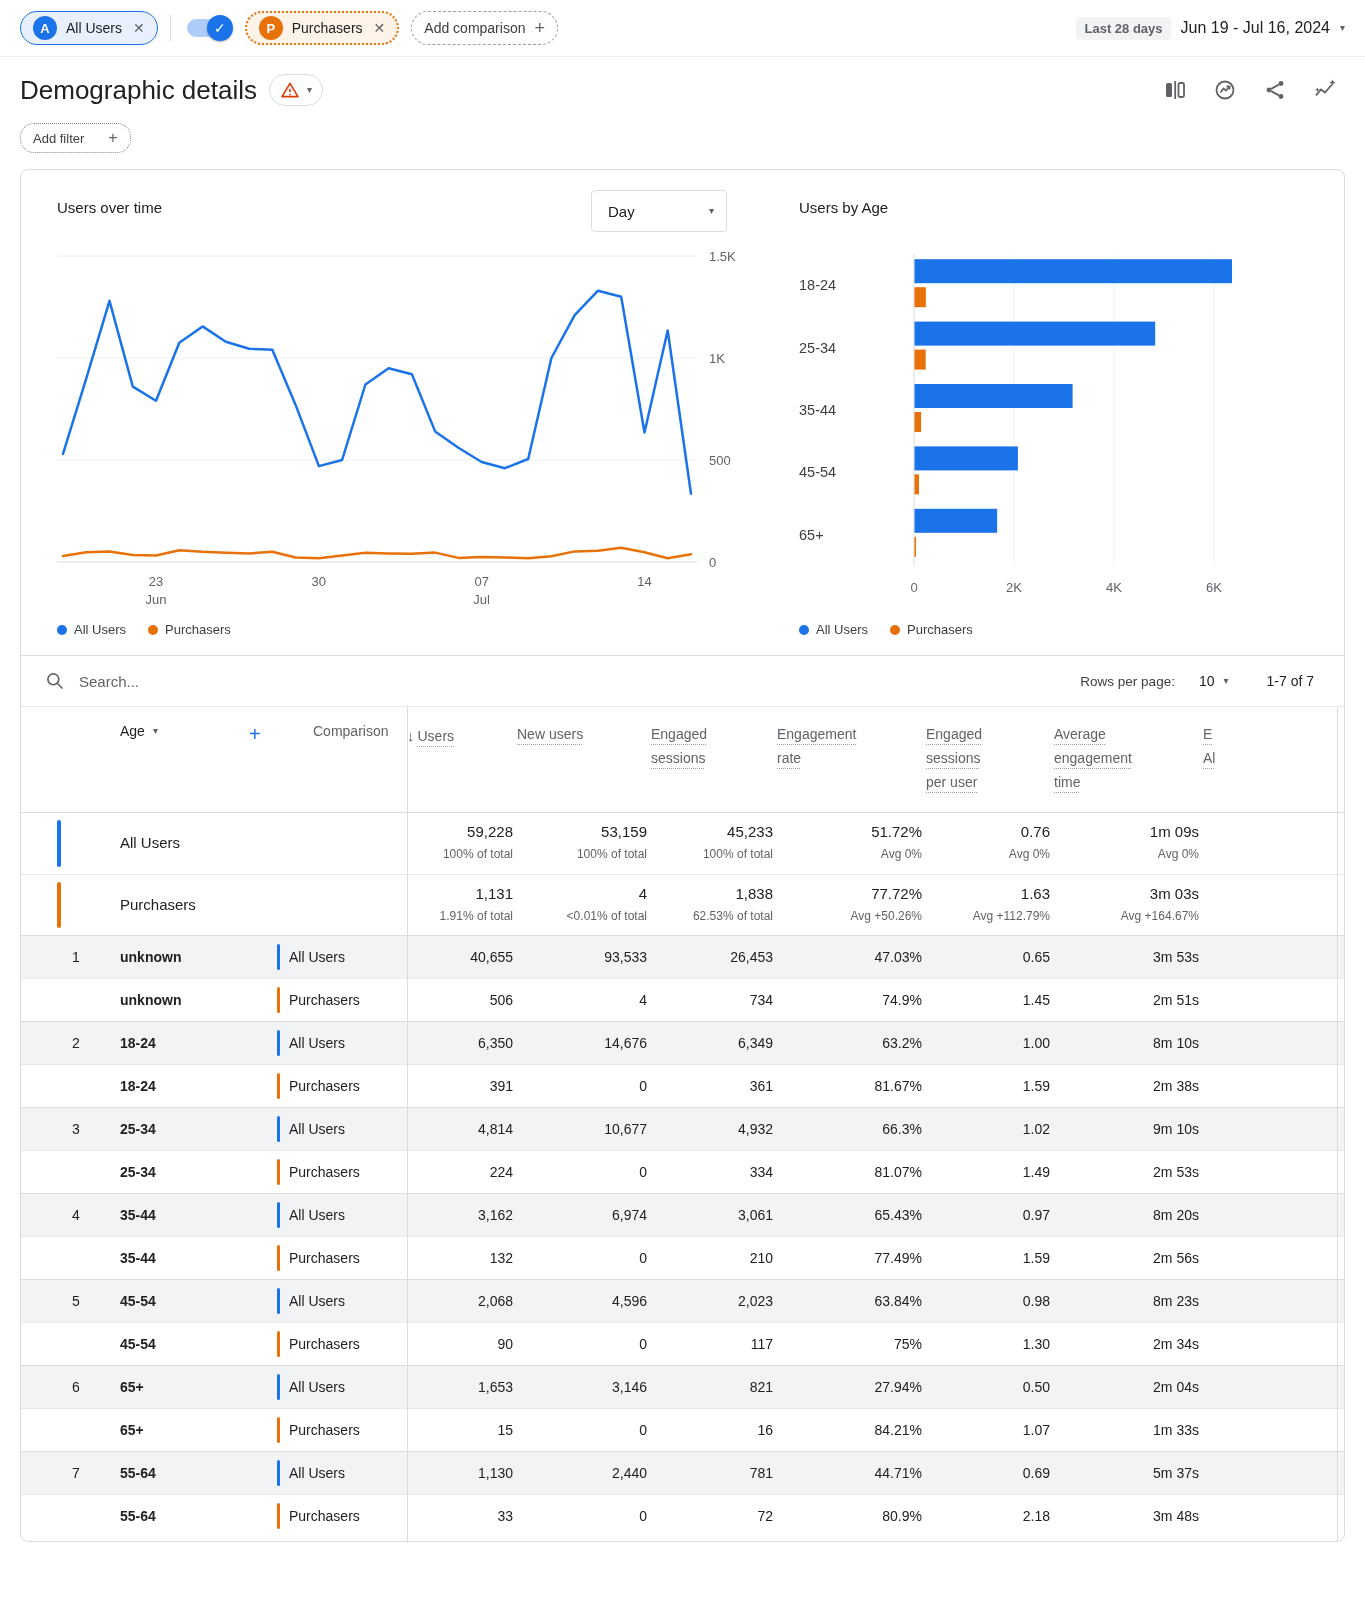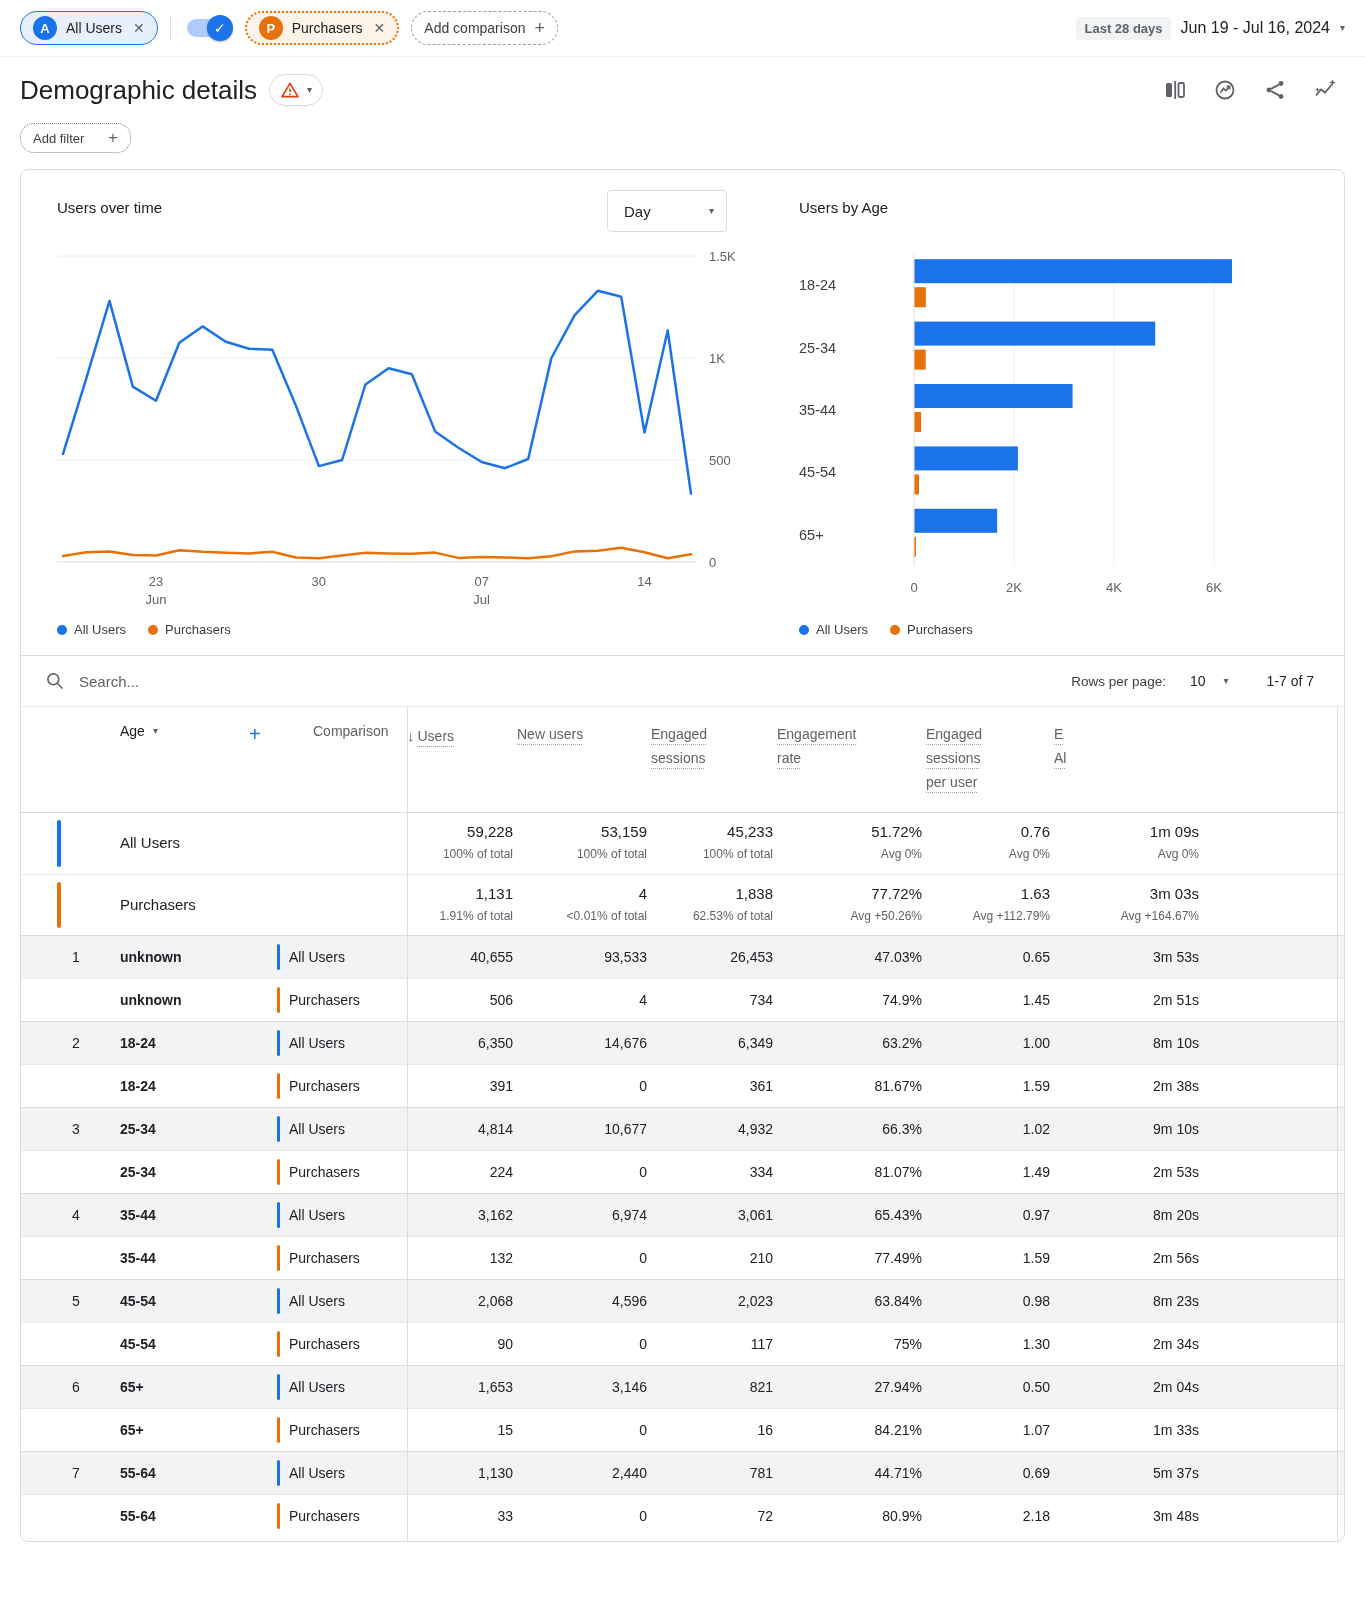--- a/index.html
+++ b/index.html
@@ -36,31 +36,31 @@
   .filterrow{margin-top:12px;}
   .chip-filter{height:28px;border-radius:14px;border:1px dotted #80868b;font-size:13px;padding:0 12px;gap:24px;display:inline-flex;align-items:center;color:#3c4043;cursor:pointer;background:#fff;}
   .plus-sm{color:#5f6368;font-size:16px;}
   
   .card{margin-top:16px;border:1px solid #dadce0;border-radius:8px;overflow:hidden;}
   .charts{display:flex;padding:20px 16px 0 36px;}
   .chart-left{width:670px;}
   .chart-right{width:540px;margin-left:72px;}
   .chart-head{display:flex;align-items:flex-start;justify-content:space-between;height:54px;}
   .chart-title{font-size:15px;color:#202124;padding-top:9px;}
-  .select{width:120px;height:42px;border:1px solid #dadce0;border-radius:4px;display:flex;align-items:center;justify-content:space-between;padding:0 12px 0 16px;font-size:15px;box-sizing:border-box;cursor:pointer;}
+  .select{width:136px;height:42px;border:1px solid #dadce0;border-radius:4px;display:flex;align-items:center;justify-content:space-between;padding:0 12px 0 16px;font-size:15px;box-sizing:border-box;cursor:pointer;}
   .chart-svg{overflow:visible;display:block;}
   .legend{display:flex;gap:22px;align-items:center;font-size:13px;color:#3c4043;padding:16px 0 18px;}
   .li{display:flex;align-items:center;}
   .dot{width:10px;height:10px;border-radius:50%;display:inline-block;margin-right:7px;}
   
   .searchrow{border-top:1px solid #dadce0;display:flex;align-items:center;height:50px;padding:0 30px 0 24px;gap:12px;}
   .searchrow input{border:none;outline:none;font-size:15px;width:320px;color:#202124;font-family:inherit;}
   .searchrow input::placeholder{color:#5f6368;}
   .rpp-label{color:#3c4043;font-size:13.5px;}
-  .rpp-select{display:flex;align-items:center;gap:18px;font-size:14px;margin:0 26px 0 12px;cursor:pointer;}
+  .rpp-select{display:flex;align-items:center;gap:9px;font-size:14px;margin:0 26px 0 12px;cursor:pointer;}
   .pagerange{font-size:14px;color:#202124;}
   
   .tablewrap{border-top:1px solid #e8eaed;position:relative;padding-bottom:4px;}
   .tablewrap::before{content:'';position:absolute;left:386px;top:0;bottom:0;width:1px;background:#dadce0;}
   .tablewrap::after{content:'';position:absolute;right:6px;top:0;bottom:0;width:1px;background:#dadce0;}
   .trow{display:grid;grid-template-columns:50px 148px 28px 130px 110px 134px 126px 149px 128px 149px 136px;padding-left:30px;}
   .thead{height:106px;box-sizing:border-box;padding-top:16px;border-bottom:1px solid #dadce0;color:#5f6368;font-size:14px;align-items:start;}
   .th-age{display:flex;align-items:center;gap:8px;color:#202124;padding-left:19px;cursor:pointer;}
   .th-plus{color:#1a73e8;font-size:20px;cursor:pointer;}
   .th-comp{padding-left:36px;}
@@ -279,20 +279,21 @@
           <span class="caret">▾</span>
         </div>
         <div class="cell th-plus">+</div>
         <div class="cell th-comp">Comparison</div>
 
       <div class="cell th-m"><span class="sort-arrow">↓</span><span class="u">Users</span></div>
           <div class="cell th-m"><span class="u">New users</span></div>
           <div class="cell th-m"><span class="u">Engaged sessions</span></div>
           <div class="cell th-m"><span class="u">Engagement rate</span></div>
           <div class="cell th-m"><span class="u">Engaged sessions per user</span></div>
+          <div class="cell th-m"><span class="u">Average engagement time</span></div>
           <div class="cell th-m cutoff">
             <span class="u cutline">E</span>
             <span class="u cutline">Al</span>
           </div>
         </div>
       <div id="table-body">
           <div class="trow total">
             <span class="sbar" style="background: rgb(26, 115, 232);"></span>
             <div class="cell"></div>
             <div class="cell tlabel">All Users</div>

